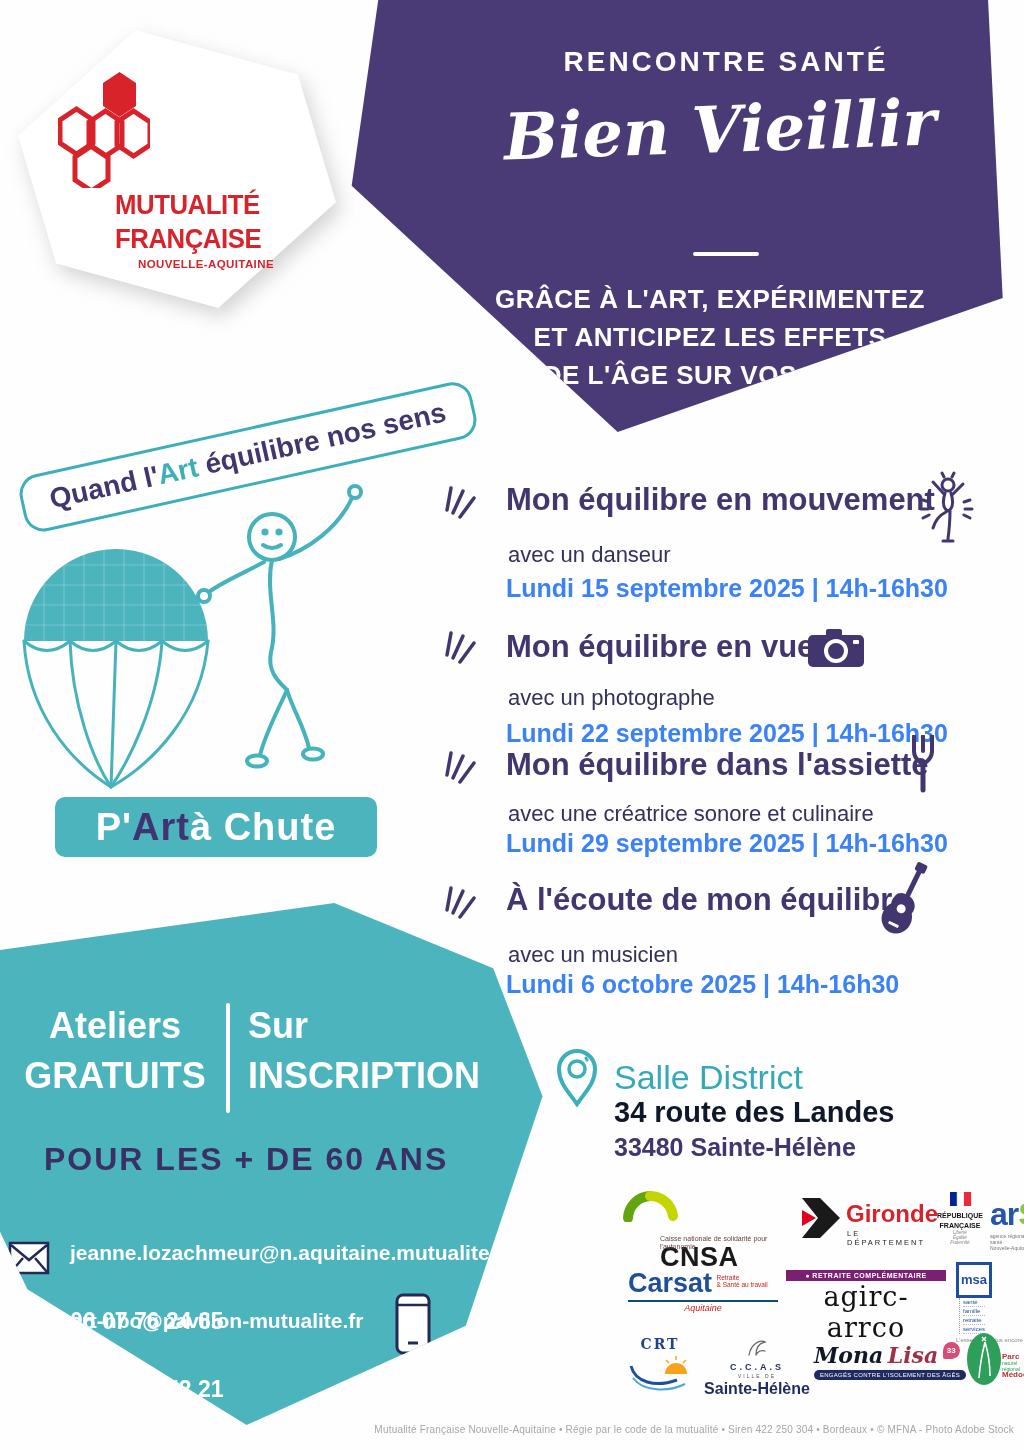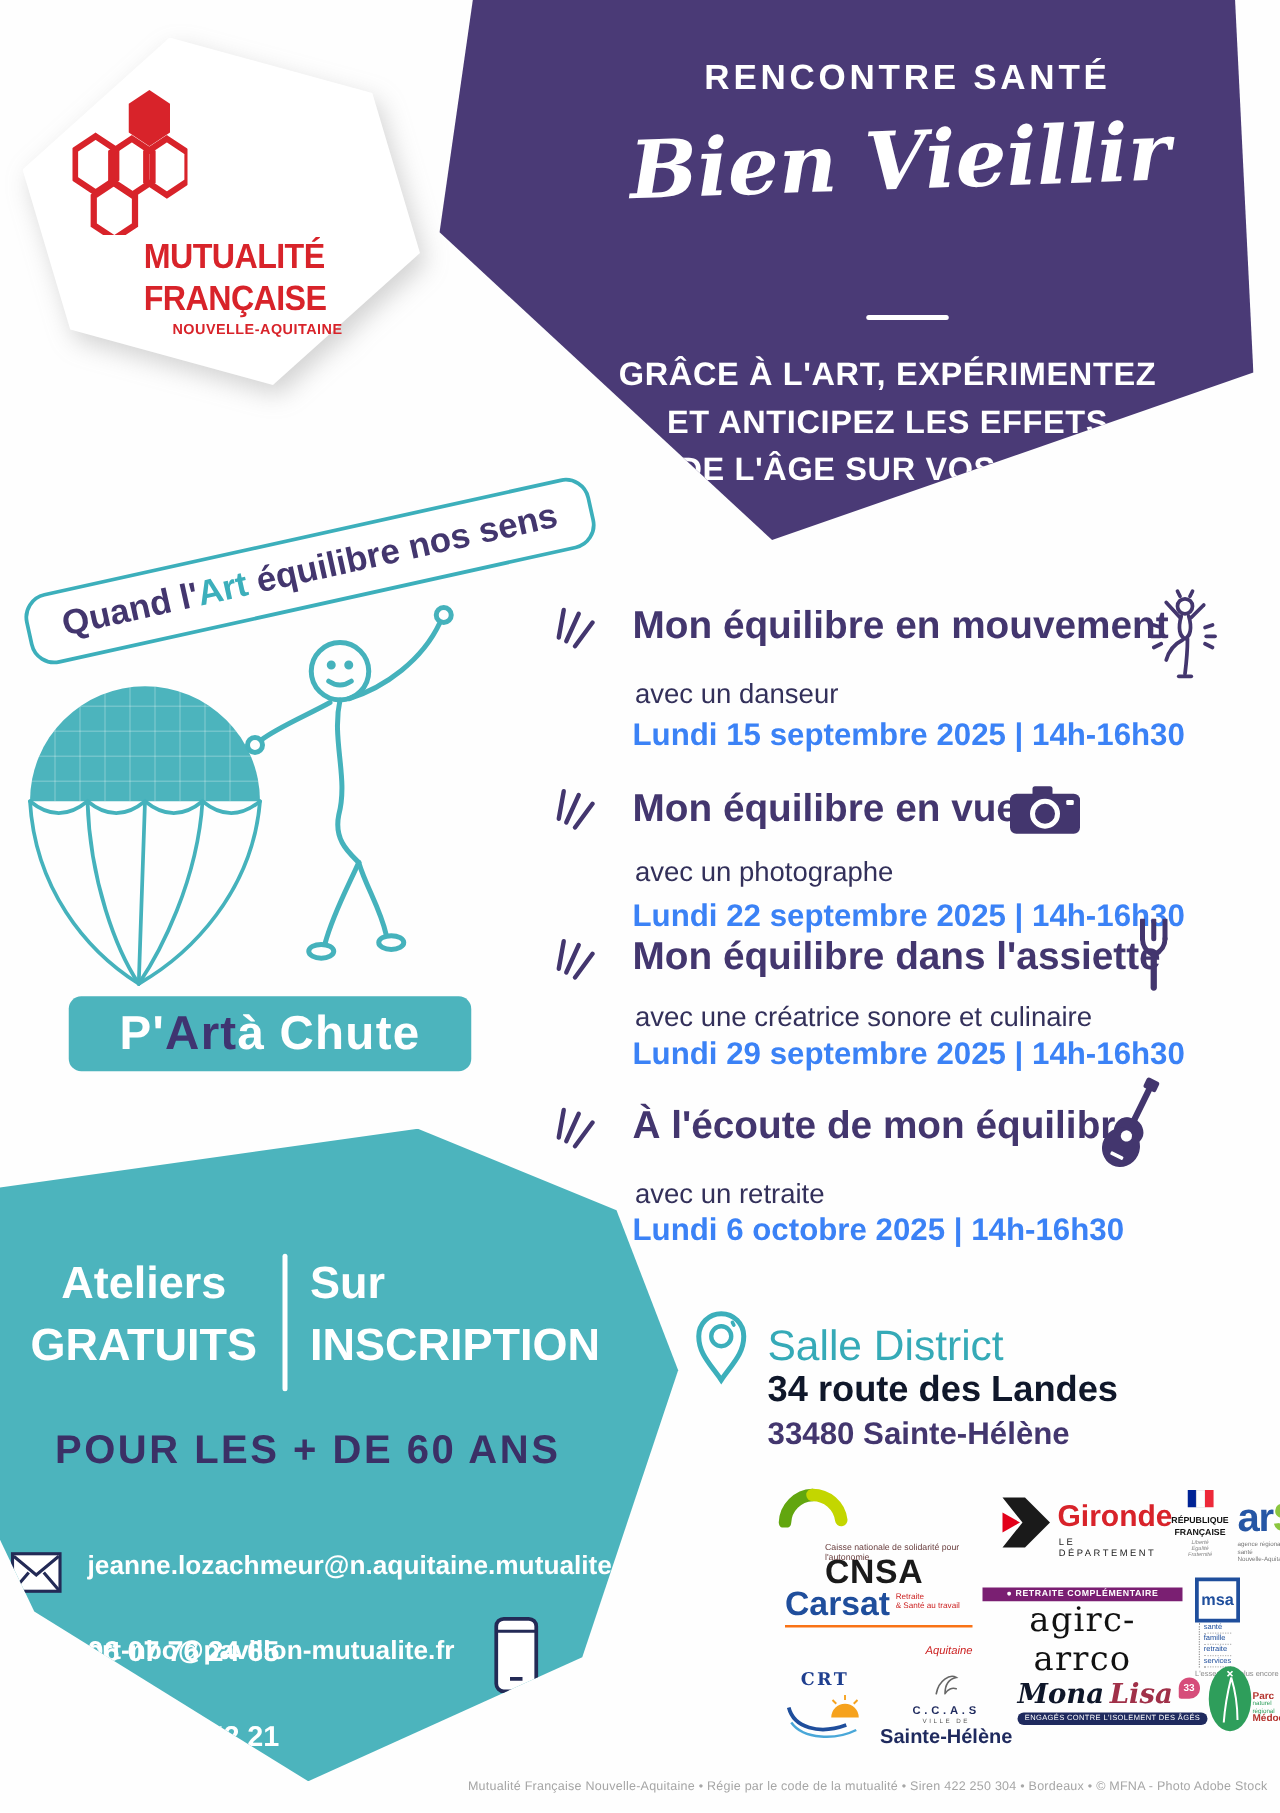--- a/index.html
+++ b/index.html
@@ -72,22 +72,22 @@
   .p-rf{left:336px;top:6px;width:48px;text-align:center;}
   .rf-name{font-size:7px;font-weight:bold;color:#111;line-height:8px;margin-top:2px;}
   .rf-motto{font-size:4.5px;color:#888;font-style:italic;line-height:5px;}
   .p-ars{left:390px;top:10px;width:52px;}
   .ars-a{font-size:32px;font-weight:bold;color:#2656a5;letter-spacing:-1px;}
   .ars-s{font-size:32px;font-weight:bold;color:#8cc63f;}
   .ars-sub{font-size:5px;color:#777;line-height:6px;}
   .p-carsat{left:28px;top:82px;width:150px;}
   .carsat-name{font-size:27px;font-weight:bold;color:#1f4e9c;display:inline-block;}
   .carsat-sub{display:inline-block;font-size:6.5px;color:#c22;line-height:7px;vertical-align:top;margin-top:6px;}
-  .carsat-region{font-size:9px;color:#c22;font-style:italic;text-align:right;border-top:2px solid #f97316;
-      margin-top:1px;padding-top:13px;}
+  .carsat-region{font-size:9px;color:#c22;font-style:italic;text-align:center;border-top:2px solid #0c4a6e;
+      margin-top:1px;padding-top:1px;}
   .p-agirc{left:186px;top:84px;width:160px;}
   .agirc-banner{background:#7a1f72;color:#fff;font-size:7px;font-weight:bold;text-align:center;
       padding:2px 0;letter-spacing:.5px;}
   .agirc-name{font-family:"DejaVu Serif",serif;font-size:27px;color:#111;text-align:center;letter-spacing:1px;}
   .p-msa{left:356px;top:76px;width:68px;}
   .msa-box{display:inline-block;width:30px;height:30px;border:3px solid #1f4e9c;color:#1f4e9c;
       font-size:13px;font-weight:bold;text-align:center;line-height:30px;vertical-align:top;}
   .msa-items{display:inline-block;margin-left:3px;font-size:6px;color:#1f4e9c;line-height:8px;
       border-left:1px dotted #999;padding-left:3px;}
   .msa-items div{border-bottom:1px dotted #bbb;}
@@ -283,21 +283,21 @@
     <svg class="abs" style="left:440px;top:2px" width="52" height="80" viewBox="0 0 52 80">
       <g transform="rotate(26 26 40)" fill="#43366e">
         <rect x="23" y="2" width="5" height="36" rx="2"></rect>
         <rect x="20" y="0" width="11" height="9" rx="2"></rect>
         <ellipse cx="25.5" cy="46" rx="12" ry="11"></ellipse>
         <ellipse cx="25.5" cy="60" rx="15" ry="16"></ellipse>
         <circle cx="25.5" cy="50" r="4.5" fill="#fff"></circle>
         <rect x="20" y="66" width="11" height="3" rx="1" fill="#fff"></rect>
       </g>
     </svg>
-    <div class="with" style="top:84px">avec un retraite</div>
+    <div class="with" style="top:84px">avec un musicien</div>
     <div class="date" style="top:112px">Lundi 6 octobre 2025 | 14h-16h30</div>
   </div>
 
   <div class="abs teal-hex">
     <div class="abs free-col">
       <div>Ateliers</div>
       <div>GRATUITS</div>
     </div>
     <div class="abs vline"></div>
     <div class="abs insc-col">

